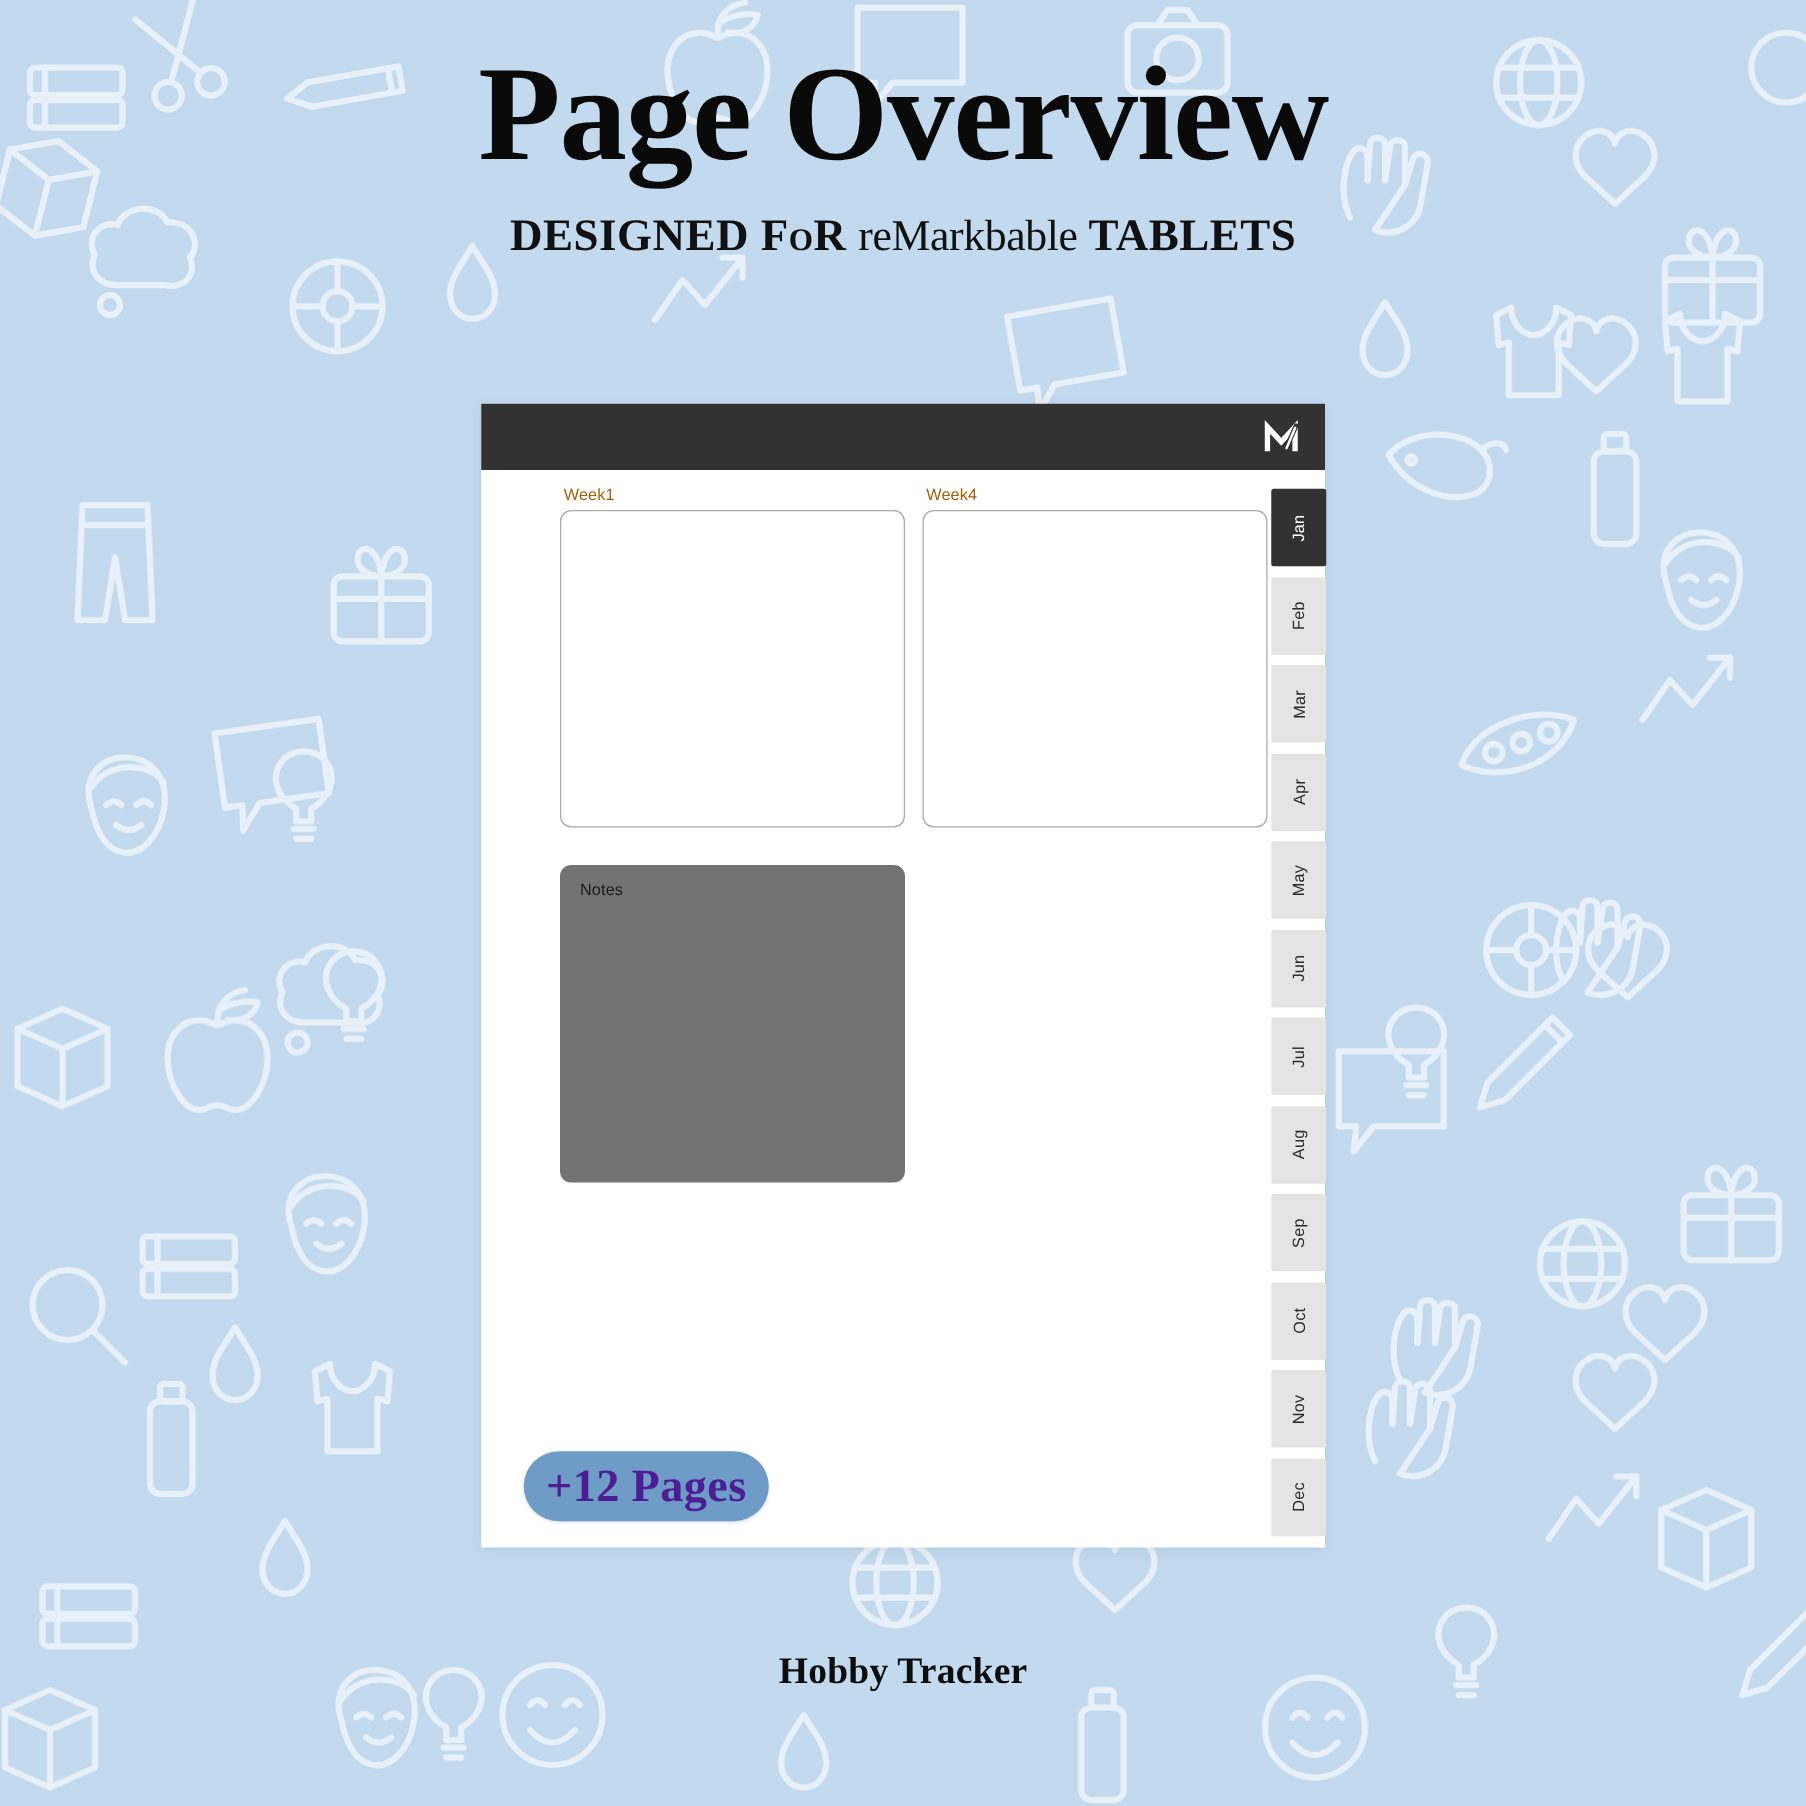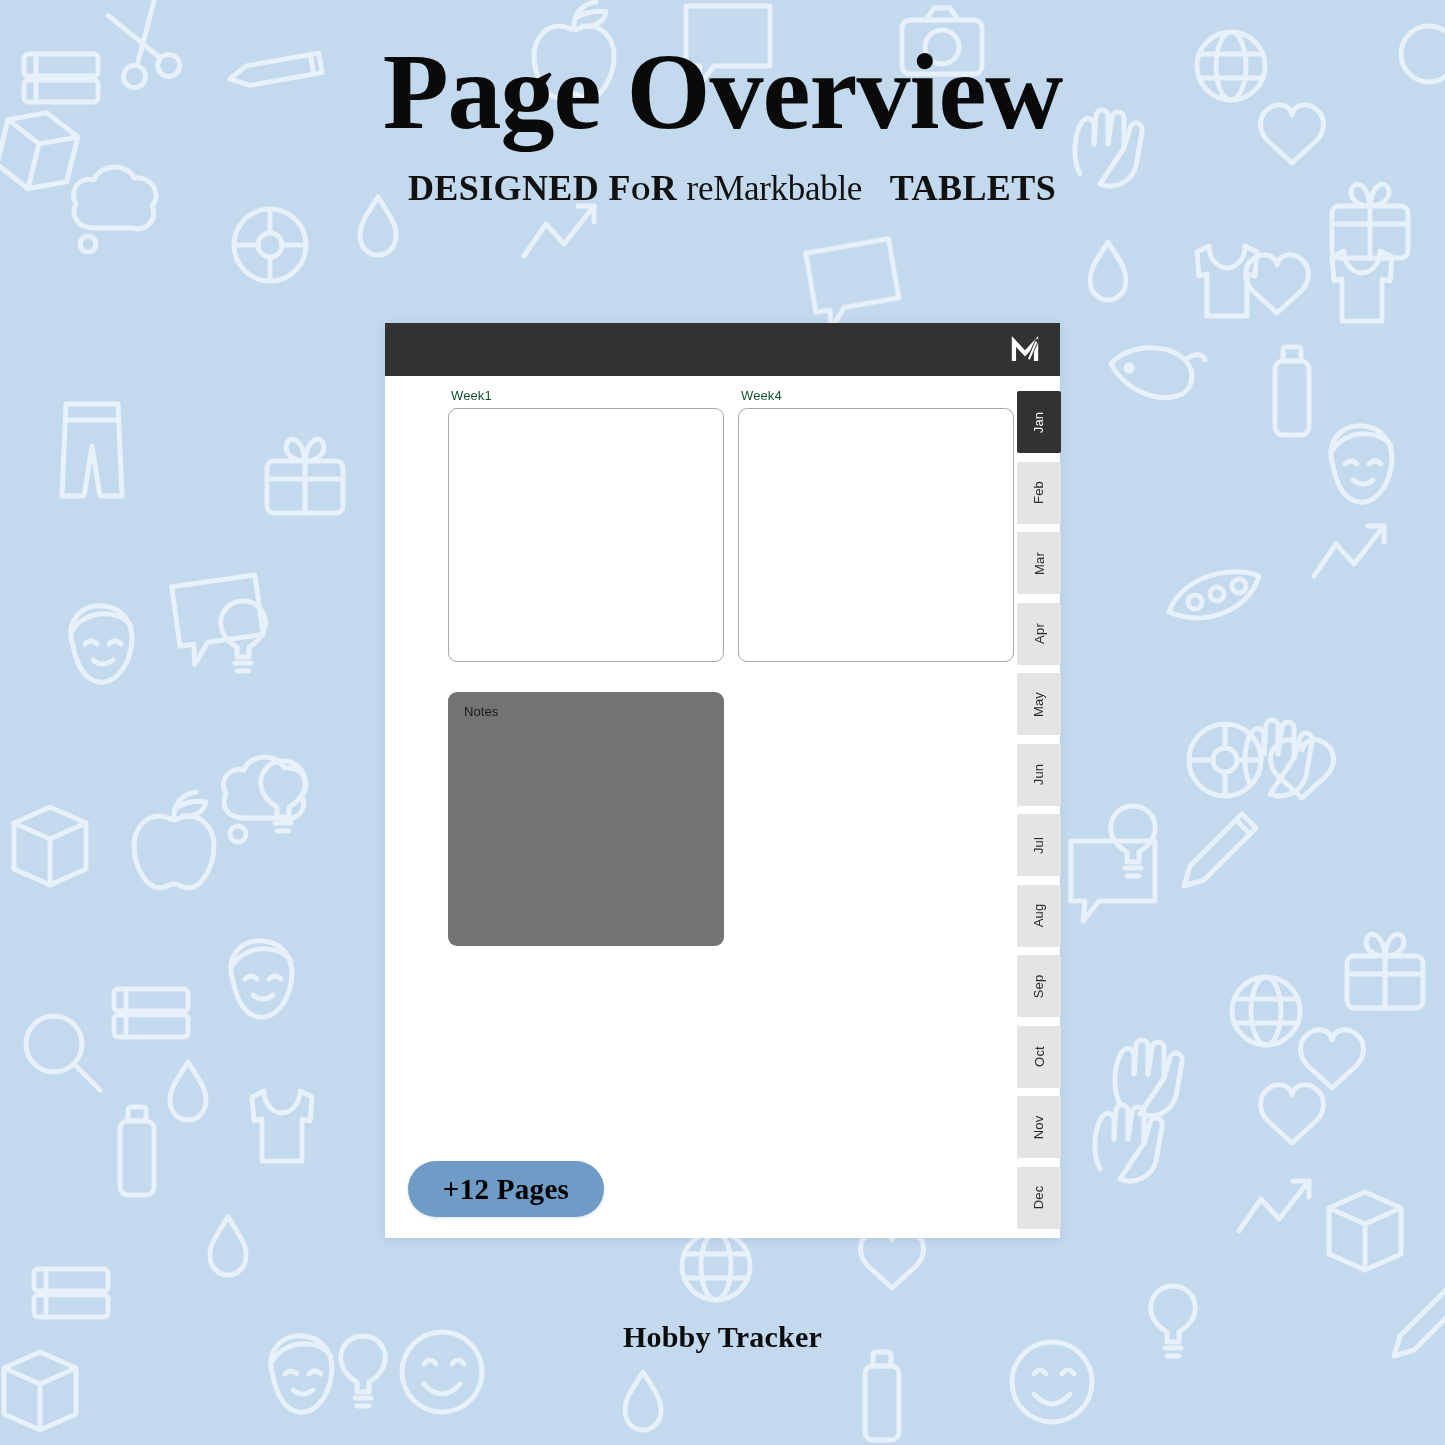--- a/index.html
+++ b/index.html
@@ -60,21 +60,20 @@
     font-family: "Liberation Serif", serif;
     font-size: 33px;
     font-weight: 700;
     letter-spacing: 0.4px;
     color: #111111;
     white-space: nowrap;
   }
   #page-subtitle .sc {
     font-variant: small-caps;
     font-size: 36px;
-    margin-left: 19px;
   }
   #page-subtitle .brand {
     font-weight: 400;
     font-size: 35px;
     letter-spacing: -0.3px;
   }
 
   
   #tablet-page {
     position: absolute;
@@ -127,21 +126,21 @@
     row-gap: 9px;
   }
   .slot {
     display: flex;
     flex-direction: column;
     min-height: 0;
   }
   .slot-label {
     font-size: 13px;
     line-height: 18px;
-    color: #14532d;
+    color: #a16207;
     padding-left: 3px;
     padding-bottom: 3px;
     letter-spacing: 0.1px;
   }
   .slot-box {
     flex: 1 1 auto;
     border: 1px solid #a9a9a9;
     border-radius: 9px;
     background: #ffffff;
     min-height: 0;
@@ -195,34 +194,34 @@
   .month-tab.active {
     background: #323232;
   }
   .month-tab.active .mlabel {
     color: #ffffff;
   }
 
   
   #pages-badge {
     position: absolute;
-    left: 408px;
+    left: 419px;
     top: 1161px;
     width: 196px;
     height: 56px;
     background: #6e9cc7;
     border-radius: 28px;
     z-index: 5;
     display: flex;
     align-items: center;
     justify-content: center;
     font-family: "Liberation Serif", serif;
     font-weight: 700;
-    font-size: 29px;
-    color: #000000;
+    font-size: 37px;
+    color: #4c1d95;
     letter-spacing: 0.3px;
     box-shadow: 0 1px 3px rgba(30,60,95,0.18);
   }
 
   
   #caption {
     position: absolute;
     left: 0;
     top: 1320px;
     width: 1445px;

